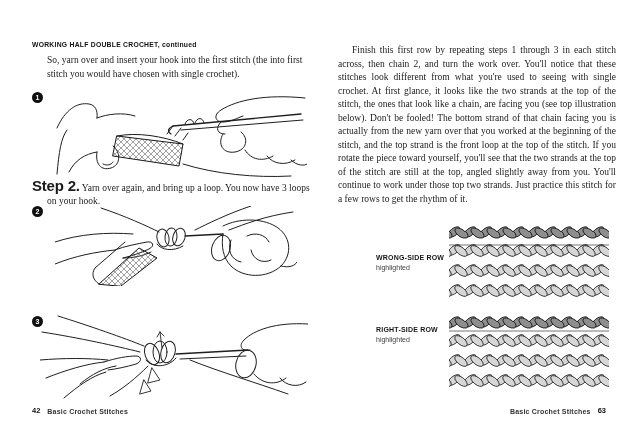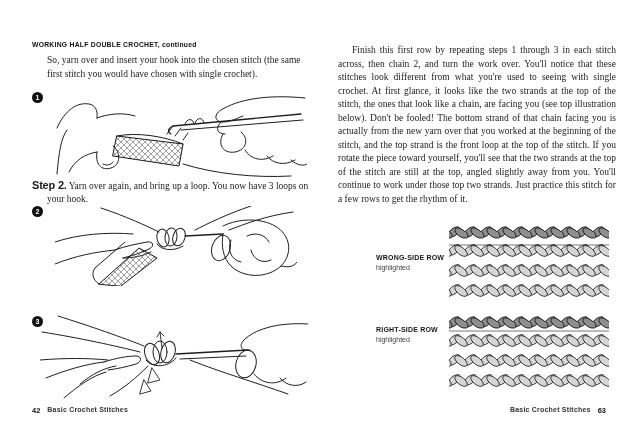--- a/index.html
+++ b/index.html
@@ -5,27 +5,27 @@
   html,body{margin:0;padding:0;}
   body{background:#ffffff;}
   .spread{position:relative;width:640px;height:448px;background:#ffffff;overflow:hidden;
           font-family:"Liberation Sans",sans-serif;color:#1a1a1a;}
   .abs{position:absolute;}
   .serif{font-family:"Liberation Serif",serif;}
   .runhead{font-size:6.8px;font-weight:bold;letter-spacing:.25px;color:#111;}
   .runhead .suffix{font-weight:bold;}
   .bodytext{font-size:9.5px;line-height:13.5px;color:#1b1b1b;}
   .steptext{font-size:9.5px;line-height:13px;color:#1b1b1b;padding-left:15px;text-indent:-15px;}
-  .steplabel{font-family:"Liberation Sans",sans-serif;font-weight:bold;font-size:11px;letter-spacing:-0.2px;margin-top:20px;}
+  .steplabel{font-family:"Liberation Sans",sans-serif;font-weight:bold;font-size:15px;letter-spacing:-0.2px;margin-top:20px;}
   .numcircle{width:11px;height:11px;border-radius:50%;background:#101010;color:#fff;
              display:flex;align-items:center;justify-content:center;
              font-size:7px;font-weight:bold;line-height:1;}
   .figlabel{font-size:7px;font-weight:bold;letter-spacing:.2px;color:#161616;line-height:10px;}
   .figsub{font-size:7px;font-weight:normal;color:#3c3c3c;line-height:10px;}
-  .footer{font-size:7px;color:#222;display:flex;gap:7px;align-items:flex-start;}
+  .footer{font-size:7px;color:#222;display:flex;gap:7px;align-items:flex-end;}
   .pagenum{font-weight:bold;font-size:7.5px;color:#111;}
   .ftitle{font-weight:bold;color:#333;letter-spacing:.2px;}
   .justify{text-align:justify;}
   .indent{text-indent:14px;}
   svg{display:block;}
 </style>
 </head>
 <body>
 
 <svg width="0" height="0" style="position:absolute" aria-hidden="true">
@@ -47,21 +47,21 @@
 </svg>
 
 <div class="spread">
 
   <div class="abs" style="left:0;top:0;width:320px;height:448px;">
 
     <div class="abs runhead" style="left:32px;top:41px;">
       <span>WORKING HALF DOUBLE CROCHET,</span><span class="suffix"> continued</span>
     </div>
 
-    <div class="abs serif bodytext" style="left:47px;top:54px;width:262px;">So, yarn over and insert your hook into the chosen stitch (the same first stitch you would have chosen with single crochet).</div>
+    <div class="abs serif bodytext" style="left:47px;top:54px;width:262px;">So, yarn over and insert your hook into the first stitch (the into first stitch you would have chosen with single crochet).</div>
 
     <div class="abs numcircle" style="left:32px;top:92px;">
       <span>1</span>
     </div>
     <svg class="abs" style="left:55px;top:94px;" width="252" height="84" viewBox="0 0 252 84" fill="none" stroke="#1f1f1f" stroke-width="1" stroke-linecap="round" stroke-linejoin="round">
 
       <path d="M2,34 C10,16 22,8 34,10 C40,11 43,16 42,24"></path>
       <path d="M2,80 C4,58 6,44 12,36"></path>
       <path d="M42,24 C52,20 68,18 80,22"></path>
       <path d="M14,78 C20,66 30,60 42,58"></path>

